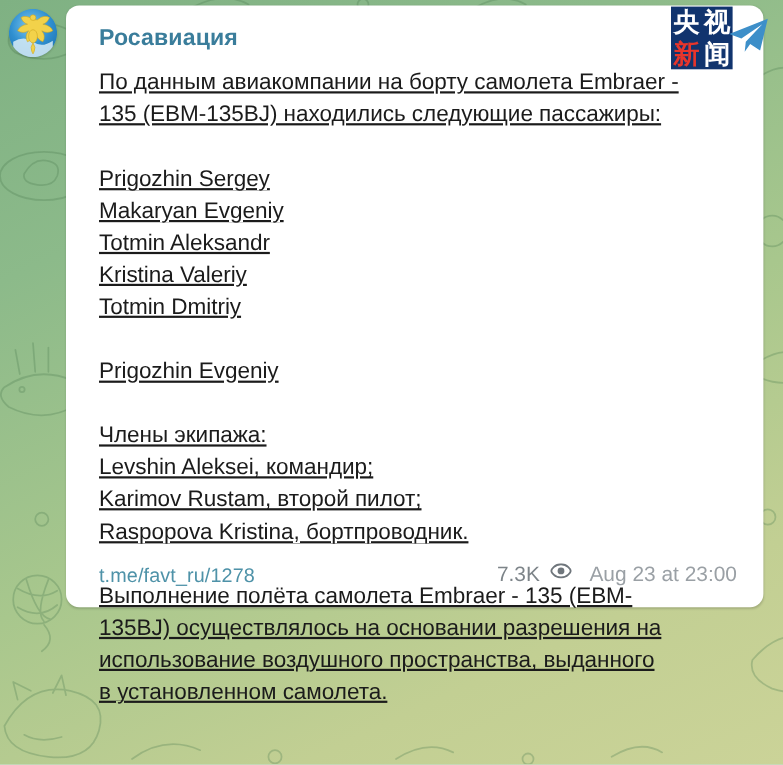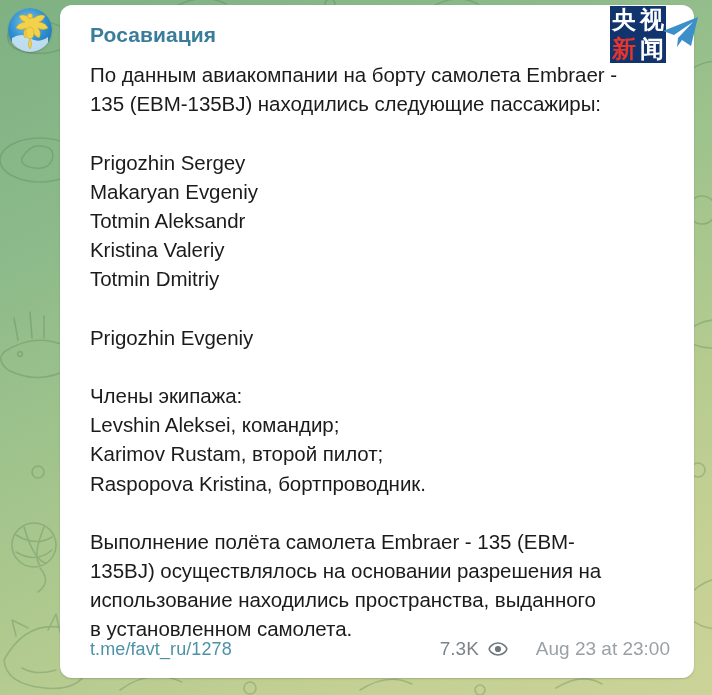--- a/index.html
+++ b/index.html
@@ -39,21 +39,21 @@
     overflow: hidden;
     box-shadow: 0 1px 2px rgba(0,0,0,0.18);
   }
 
   
   #bubble {
     position: absolute;
     left: 60px;
     top: 5px;
     width: 634px;
-    height: 673px;
+    height: 547px;
     background: #ffffff;
     border-radius: 12px;
     box-shadow: 0 1px 2px rgba(0,0,0,0.16);
     box-sizing: border-box;
     padding: 18px 22px 18px 30px;
   }
 
   .channel-name {
     color: #3a7d9b;
     font-size: 21px;
@@ -62,21 +62,21 @@
     line-height: 1.1;
     margin: 0 0 14px 0;
   }
 
   .msg-text {
     color: #1b1b1b;
     font-size: 20.5px;
     line-height: 29.2px;
     letter-spacing: -0.05px;
   }
-  .para { margin: 0; }
+  .para { margin: 0; text-decoration: underline; }
   .spacer { height: 29px; }
   .nowrap-line { white-space: nowrap; }
 
   
   #msg-footer {
     position: absolute;
     left: 30px;
     right: 24px;
     bottom: 18px;
     display: flex;
@@ -84,27 +84,26 @@
     justify-content: space-between;
   }
   #post-link {
     color: #4e92a8;
     font-size: 18px;
     text-decoration: none;
     letter-spacing: 0.1px;
   }
   #footer-meta {
     display: flex;
-    align-items: center;
     gap: 9px;
     color: #8d9398;
     font-size: 19px;
   }
   #view-count { color: #7d8489; }
-  #post-date { color: #9aa0a5; margin-left: 19px; }
+  #post-date { color: #9aa0a5; margin-left: 7px; }
   #eye-icon { display: block; }
 
   
   #watermark {
     position: absolute;
     right: 12px;
     top: 6px;
     display: flex;
     align-items: flex-start;
   }
@@ -225,21 +224,21 @@
       <span>Levshin Aleksei, командир;</span><br>
       <span>Karimov Rustam, второй пилот;</span><br>
       <span>Raspopova Kristina, бортпроводник.</span>
     </p>
 
     <div class="spacer"></div>
 
     <p class="para">
       <span class="nowrap-line">Выполнение полёта самолета Embraer - 135 (EBM-</span><br>
       <span class="nowrap-line">135BJ) осуществлялось на основании разрешения на</span><br>
-      <span class="nowrap-line">использование находились пространства, выданного</span><br>
+      <span class="nowrap-line">использование воздушного пространства, выданного</span><br>
       <span class="nowrap-line">в установленном самолета.</span>
     </p>
   </div>
 
   <div id="msg-footer">
     <a id="post-link" href="#">t.me/favt_ru/1278</a>
 
     <div id="footer-meta">
       <span id="view-count">7.3K</span>
       <span>

